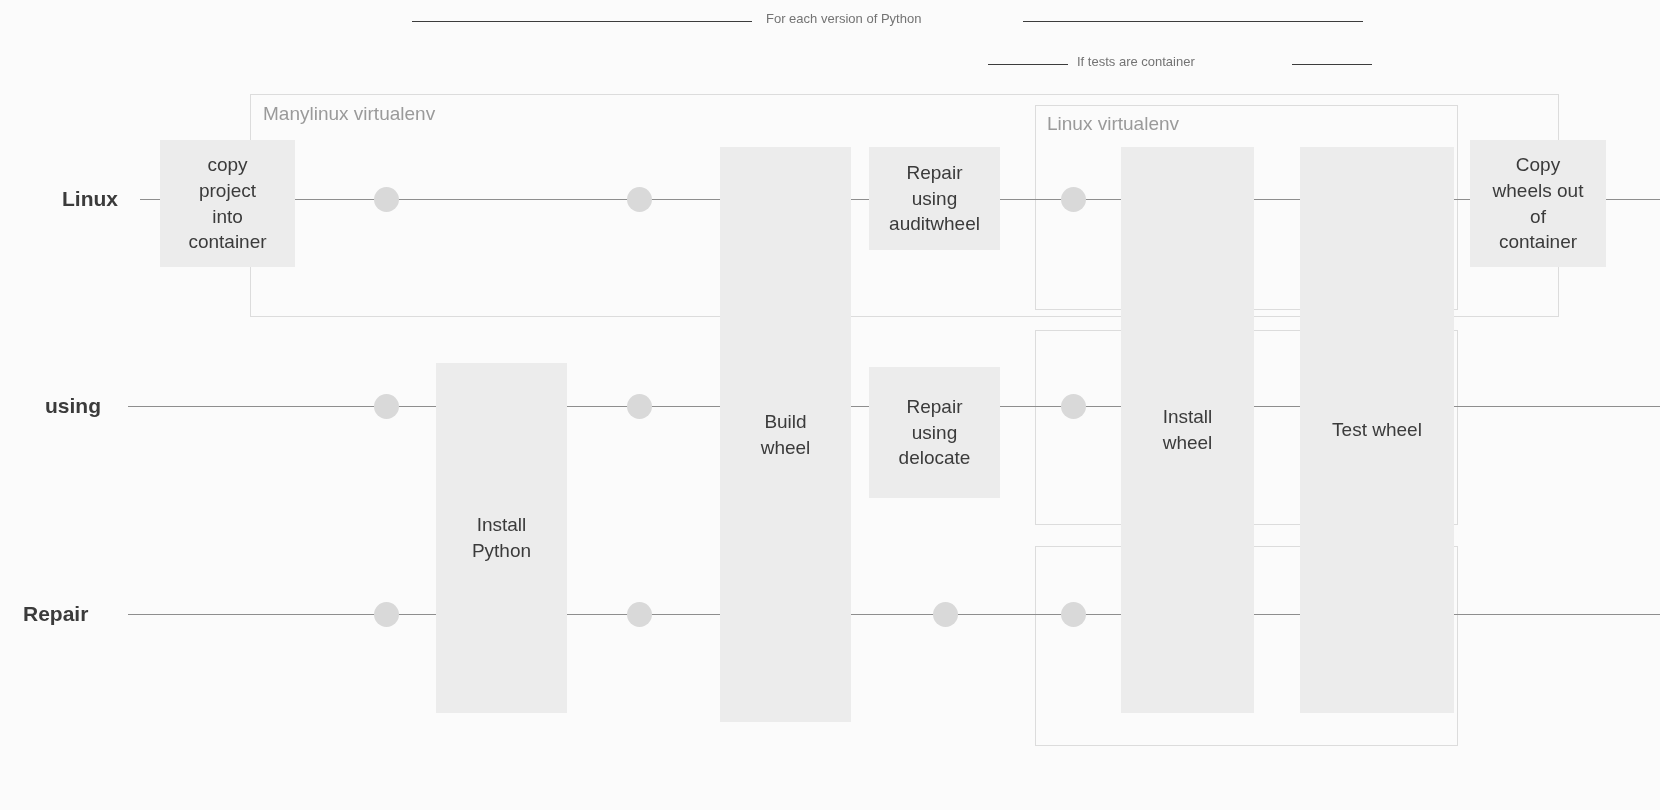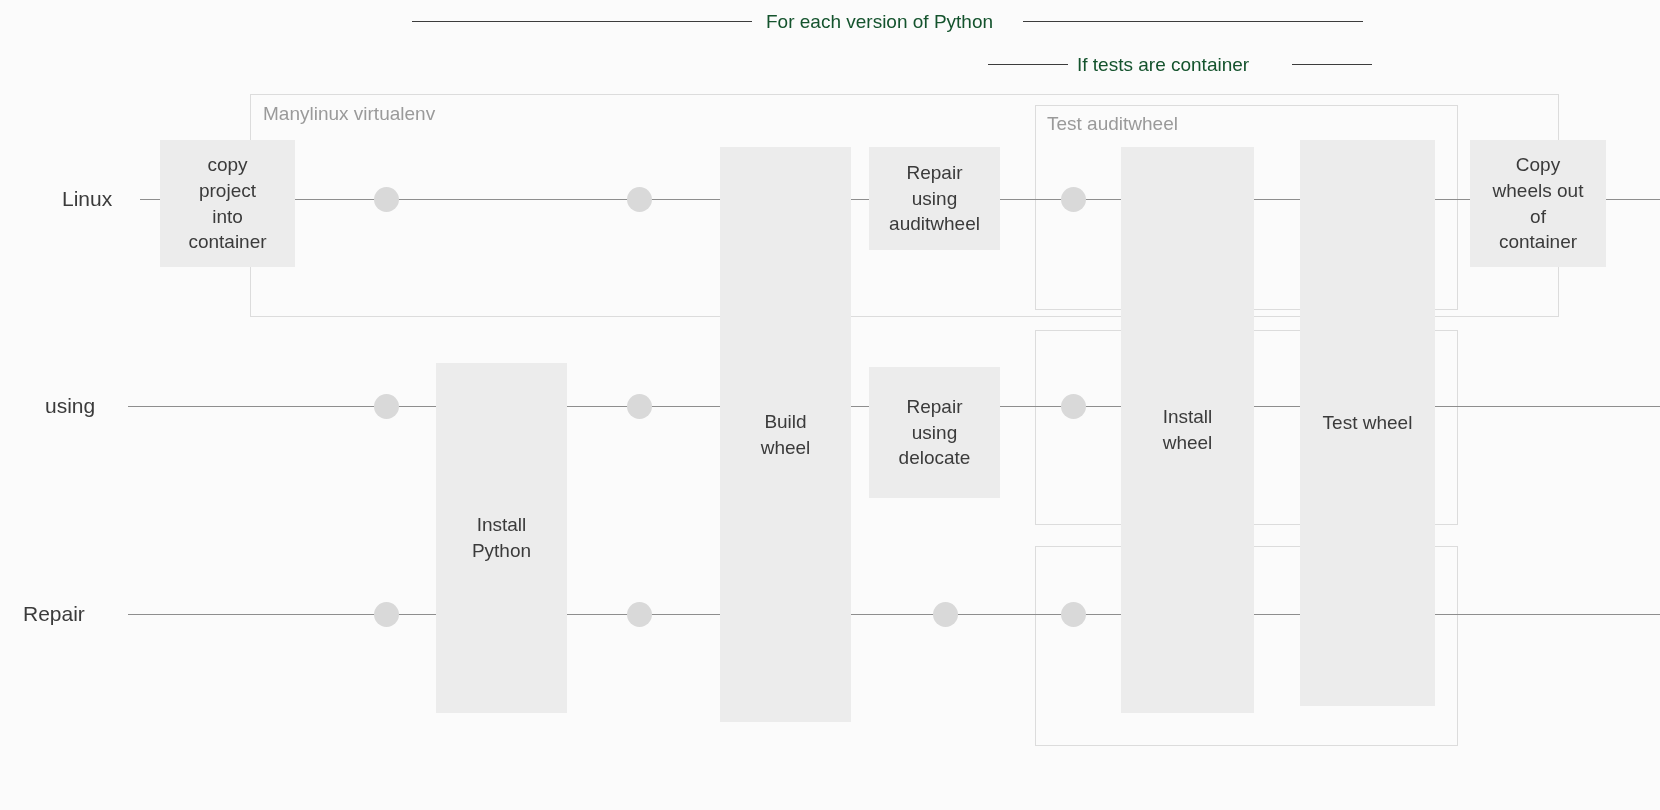--- a/index.html
+++ b/index.html
@@ -17,22 +17,22 @@
   #stage {
     position: relative;
     width: 1660px;
     height: 810px;
     background: #fbfbfb;
   }
 
   
   .bracket-label {
     position: absolute;
-    font-size: 19px;
-    color: #14532d;
+    font-size: 13px;
+    color: #737373;
     white-space: nowrap;
     line-height: 1;
   }
   .bracket-rule {
     position: absolute;
     height: 0;
     border-top: 1.6px solid #3c3c3c;
   }
 
   
@@ -42,20 +42,21 @@
     border-top: 1.6px solid #8e8e8e;
   }
 
   
   .row-label {
     position: absolute;
     font-size: 21px;
     color: #3b3b3b;
     white-space: nowrap;
     line-height: 1;
+    font-weight: bold;
   }
 
   
   .group-box {
     position: absolute;
     border: 1.4px solid #dcdcdc;
     background: transparent;
     box-sizing: border-box;
   }
   .group-label {
@@ -101,21 +102,21 @@
   <div class="bracket-rule" style="left:1023px; top:21px; width:340px;"></div>
 
   <div class="bracket-rule" style="left:988px; top:64px; width:80px;"></div>
   <div class="bracket-label" style="left:1077px; top:55px;">If tests are container</div>
   <div class="bracket-rule" style="left:1292px; top:64px; width:80px;"></div>
 
   <div class="group-box" style="left:250px; top:94px; width:1309px; height:223px;"></div>
   <div class="group-label" style="left:263px; top:104px;">Manylinux virtualenv</div>
 
   <div class="group-box" style="left:1035px; top:105px; width:423px; height:205px;"></div>
-  <div class="group-label" style="left:1047px; top:114px;">Test auditwheel</div>
+  <div class="group-label" style="left:1047px; top:114px;">Linux virtualenv</div>
 
   <div class="group-box" style="left:1035px; top:330px; width:423px; height:195px;"></div>
 
   <div class="group-box" style="left:1035px; top:546px; width:423px; height:200px;"></div>
 
   <div class="lane" style="left:140px; top:199px; width:1520px;"></div>
 
   <div class="lane" style="left:128px; top:406px; width:1532px;"></div>
 
   <div class="lane" style="left:128px; top:614px; width:1532px;"></div>
@@ -139,21 +140,21 @@
 using
 auditwheel</div>
 
   <div class="step" style="left:869px; top:367px; width:131px; height:131px;">Repair
 using
 delocate</div>
 
   <div class="step" style="left:1121px; top:147px; width:133px; height:566px;">Install
 wheel</div>
 
-  <div class="step" style="left:1300px; top:140px; width:135px; height:566px;">Test wheel</div>
+  <div class="step" style="left:1300px; top:147px; width:154px; height:566px;">Test wheel</div>
 
   <div class="step" style="left:1470px; top:140px; width:136px; height:127px;">Copy
 wheels out
 of
 container</div>
 
   <div class="dot" style="left:374px; top:187px;"></div>
   <div class="dot" style="left:627px; top:187px;"></div>
   <div class="dot" style="left:1061px; top:187px;"></div>
 

